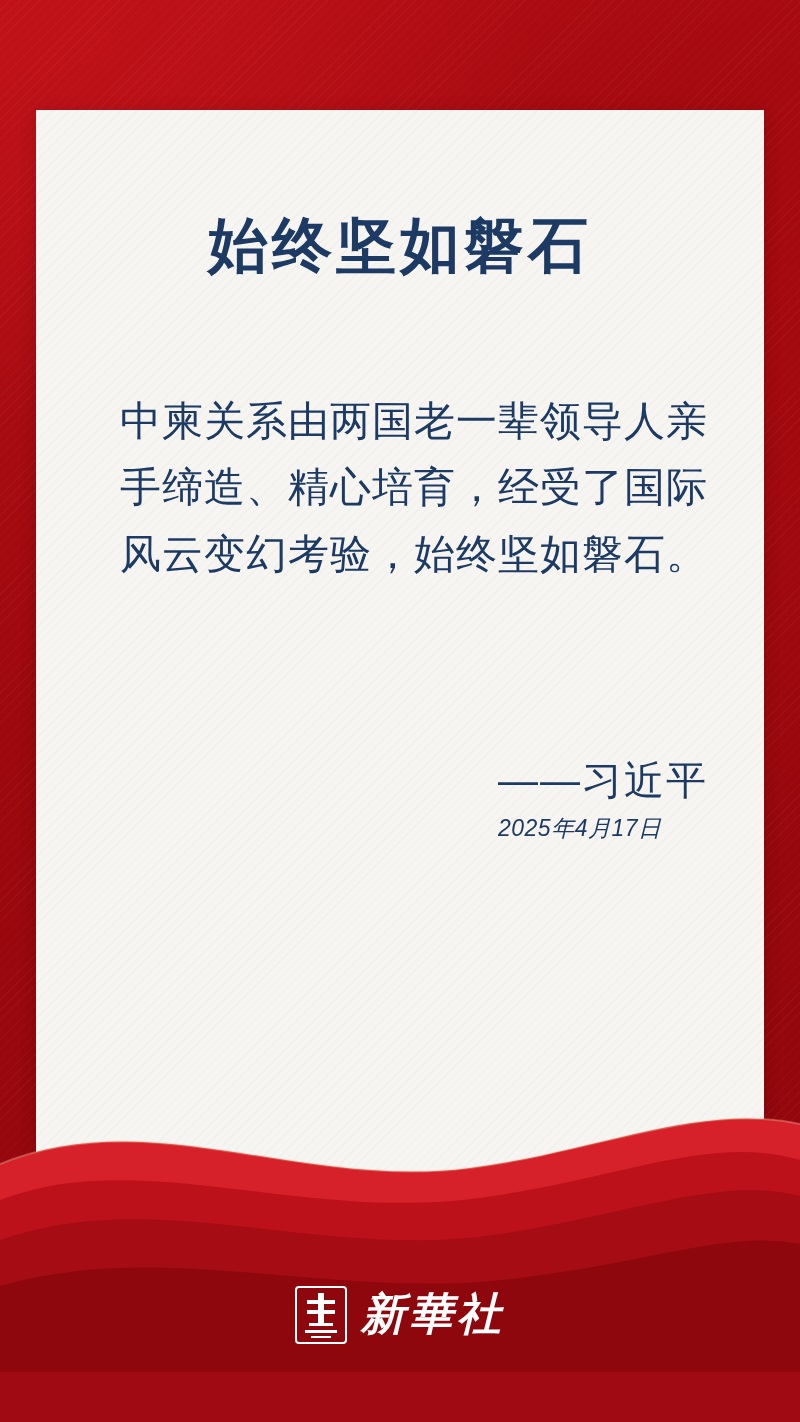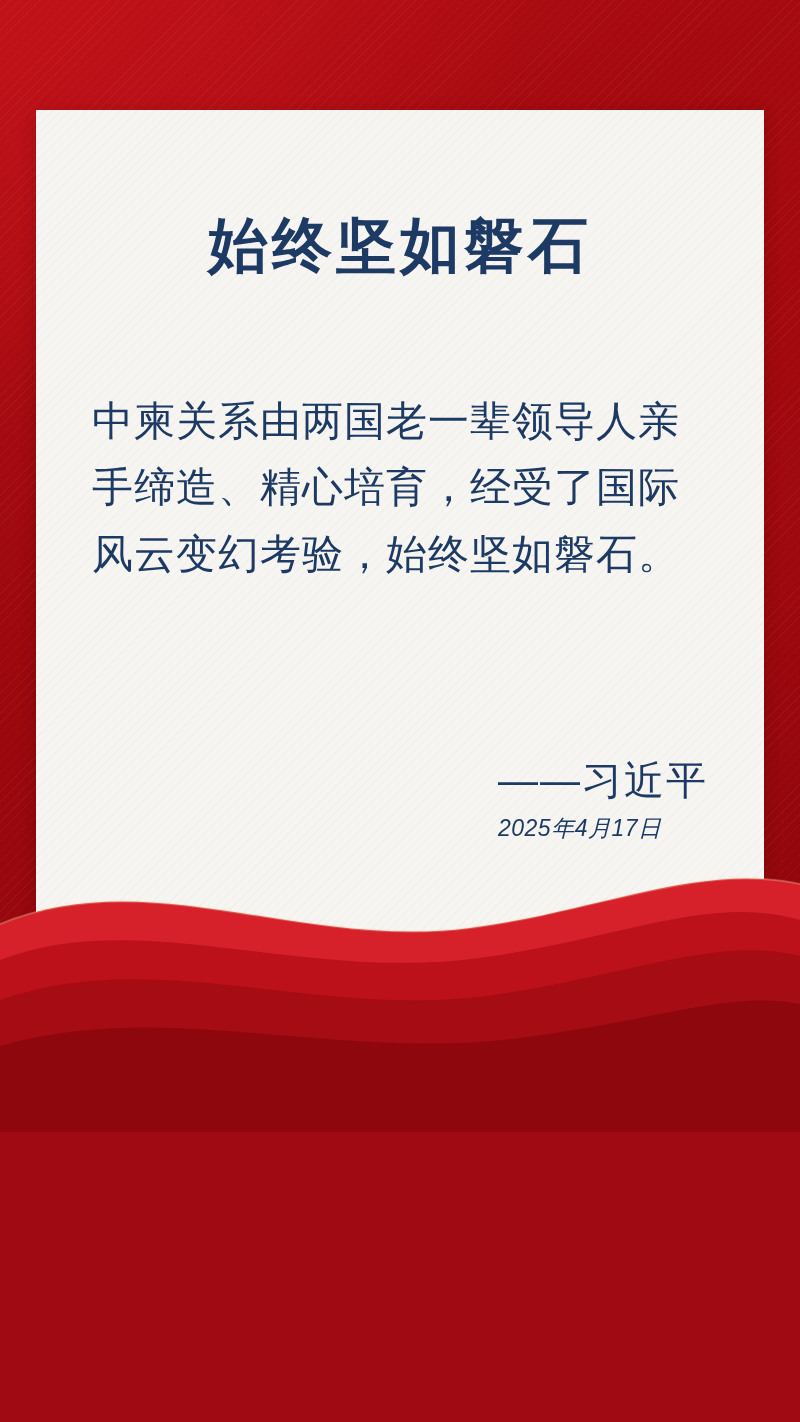--- a/index.html
+++ b/index.html
@@ -10,21 +10,21 @@
     width: 800px;
     height: 1422px;
     overflow: hidden;
     font-family: "Liberation Sans", sans-serif;
     background: #a00a12;
   }
 
   .poster {
     position: relative;
     width: 800px;
-    height: 1132px;
+    height: 1372px;
     overflow: hidden;
     background:
       radial-gradient(ellipse 900px 700px at 0% 0%, #c01118 0%, rgba(192,17,24,0) 60%),
       radial-gradient(ellipse 900px 900px at 100% 20%, #a3090f 0%, rgba(163,9,15,0) 65%),
       linear-gradient(160deg, #b50f16 0%, #9c080e 45%, #8f060c 100%);
   }
 
   
   .poster::before {
     content: "";
@@ -73,21 +73,21 @@
 
   .quote {
     position: absolute;
     left: 56px;
     right: 56px;
     top: 278px;
     font-size: 41px;
     line-height: 1.62;
     color: #1c3a63;
     letter-spacing: 1px;
-    text-align: left;
+    text-align: right;
   }
 
   .attribution {
     position: absolute;
     right: 56px;
     top: 640px;
     color: #1c3a63;
   }
   .attribution .author {
     font-size: 40px;
@@ -169,14 +169,28 @@
   <div class="wave-wrap">
     <svg viewBox="0 0 800 300" preserveAspectRatio="none">
       <path d="M0,92 C150,30 300,118 470,96 C600,79 700,30 800,52 L800,300 L0,300 Z" fill="#d6212a"></path>
       <path d="M0,128 C140,74 300,150 480,126 C620,107 710,62 800,88 L800,300 L0,300 Z" fill="#bb1119" opacity="0.95"></path>
       <path d="M0,168 C160,112 320,190 500,162 C640,140 720,104 800,124 L800,300 L0,300 Z" fill="#a60c14"></path>
       <path d="M0,214 C170,166 330,230 520,206 C660,188 730,158 800,172 L800,300 L0,300 Z" fill="#8e070d"></path>
       <path d="M0,92 C150,30 300,118 470,96 C600,79 700,30 800,52" fill="none" stroke="#f0c2a0" stroke-opacity="0.35" stroke-width="2"></path>
     </svg>
   </div>
 
+  <div class="footer-logo">
+    <span class="mark">
+      <svg viewBox="0 0 52 58" width="52" height="58">
+        <rect x="1" y="1" width="50" height="56" rx="3" fill="none" stroke="#ffffff" stroke-width="2"></rect>
+        <rect x="23" y="7" width="6" height="30" fill="#ffffff"></rect>
+        <rect x="12" y="14" width="28" height="4" fill="#ffffff"></rect>
+        <rect x="12" y="24" width="28" height="4" fill="#ffffff"></rect>
+        <rect x="14" y="37" width="24" height="3" fill="#ffffff"></rect>
+        <rect x="10" y="44" width="32" height="3" fill="#ffffff"></rect>
+        <rect x="16" y="50" width="20" height="2" fill="#ffffff"></rect>
+      </svg>
+    </span>
+    <span class="wordmark">新華社</span>
+  </div>
 
 </div>
 
 </body></html>

